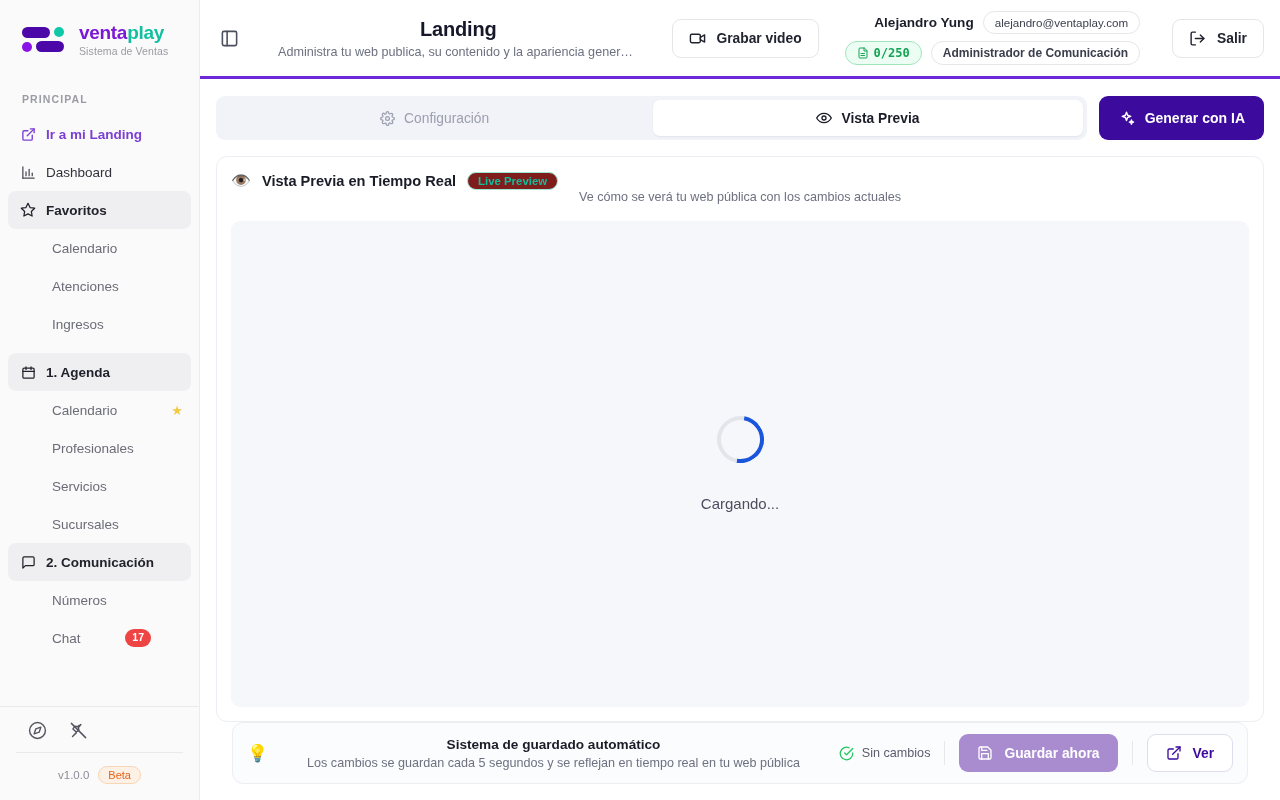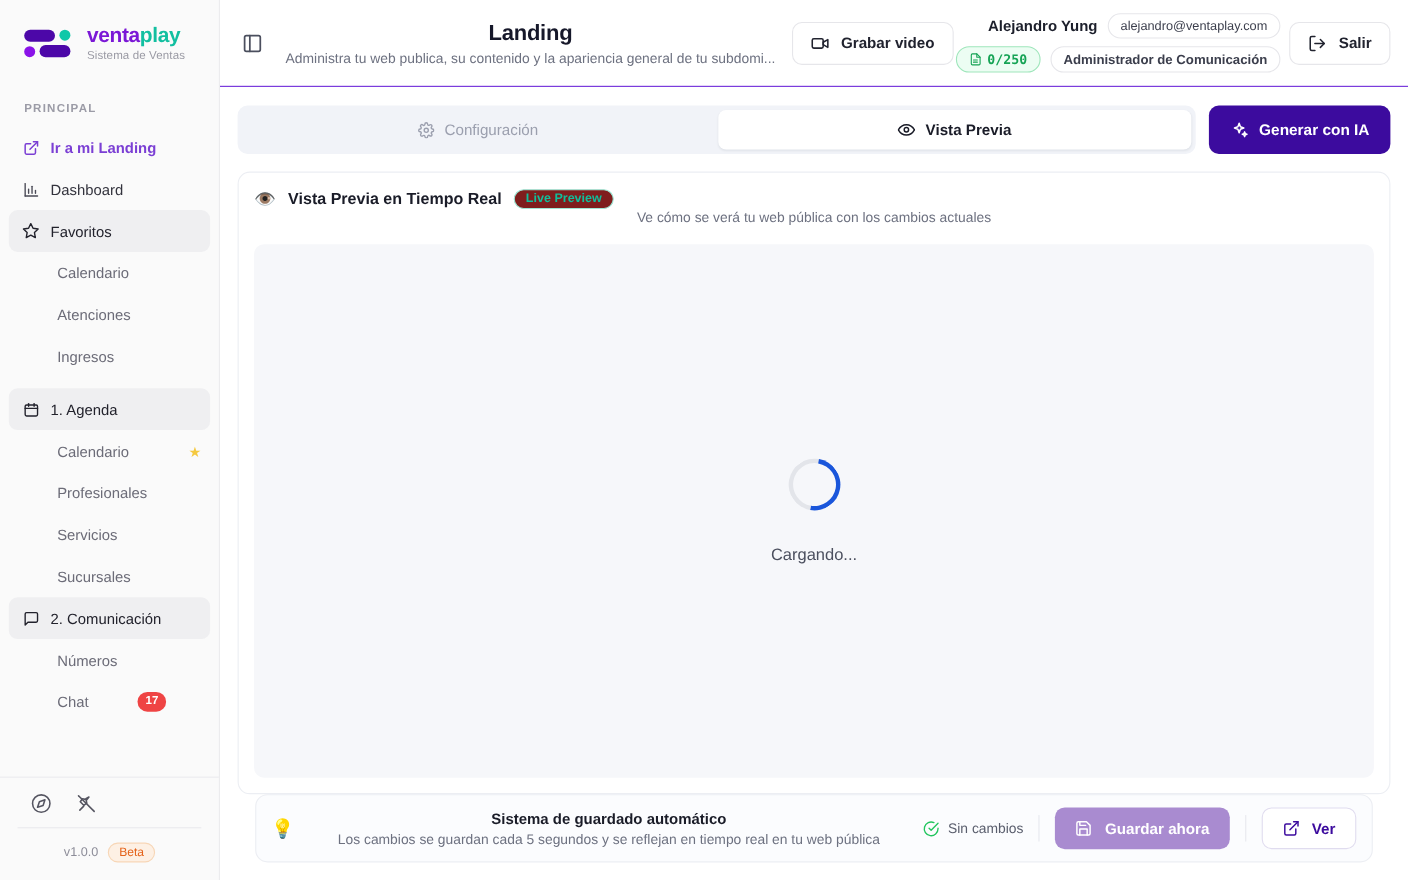--- a/index.html
+++ b/index.html
@@ -39,21 +39,21 @@
     color: #9b9ba6; padding: 0 0 10px 22px; text-transform: uppercase;
   }
   .nav-item {
     height: 38px; margin: 0 8px; border-radius: 8px;
     display: flex; align-items: center; gap: 10px;
     padding-left: 12px; cursor: pointer;
     font-size: 13.5px;
   }
   .nav-item.link { color: #7b3fd4; font-weight: bold; }
   .nav-item.plain { color: #33333d; }
-  .nav-item.active { background: #efeff1; font-weight: normal; color: #22222c; }
+  .nav-item.active { background: #efeff1; font-weight: bold; color: #22222c; }
   .nav-item .ic { width: 16px; height: 16px; display: flex; align-items: center; justify-content: center; flex: 0 0 16px; }
   .nav-sub {
     height: 38px; margin: 0 8px; border-radius: 8px;
     display: flex; align-items: center; padding-left: 44px;
     font-size: 13.5px; color: #6c6c78; cursor: pointer;
     position: relative;
   }
   .nav-sub .star { position: absolute; right: 8px; color: #f5c93f; font-size: 13px; }
   .nav-sub .badge-count {
     position: absolute; right: 40px; background: #ef4444; color: #fff;
@@ -69,22 +69,22 @@
   .foot-ver .v { font-size: 11.5px; color: #8d8d99; }
   .beta {
     font-size: 11px; color: #e4631b; background: #fdf0e4;
     border: 1px solid #f7d6b6; border-radius: 9px; padding: 2px 9px; font-weight: normal;
   }
 
   
   .main { flex: 1 1 auto; display: flex; flex-direction: column; background: #ffffff; min-width: 0; }
 
   .topbar {
-    height: 79px; border-bottom: 1px solid #6d28d9;
-    display: flex; align-items: center; padding: 0 16px 0 14px; gap: 2px;
+    height: 79px; border-bottom: 3px solid #6d28d9;
+    display: flex; align-items: center; padding: 0 16px 0 14px; gap: 26px;
     flex: 0 0 79px;
   }
   .icon-btn {
     width: 30px; height: 30px; border-radius: 6px; border: none; background: transparent;
     display: flex; align-items: center; justify-content: center; cursor: pointer; color: #4b4f5e;
     flex: 0 0 30px;
   }
   .title-block { flex: 1 1 auto; text-align: center; min-width: 0; padding: 0 8px; }
   .page-title { font-size: 20px; font-weight: bold; color: #16182a; letter-spacing: -0.2px; }
   .page-sub {

